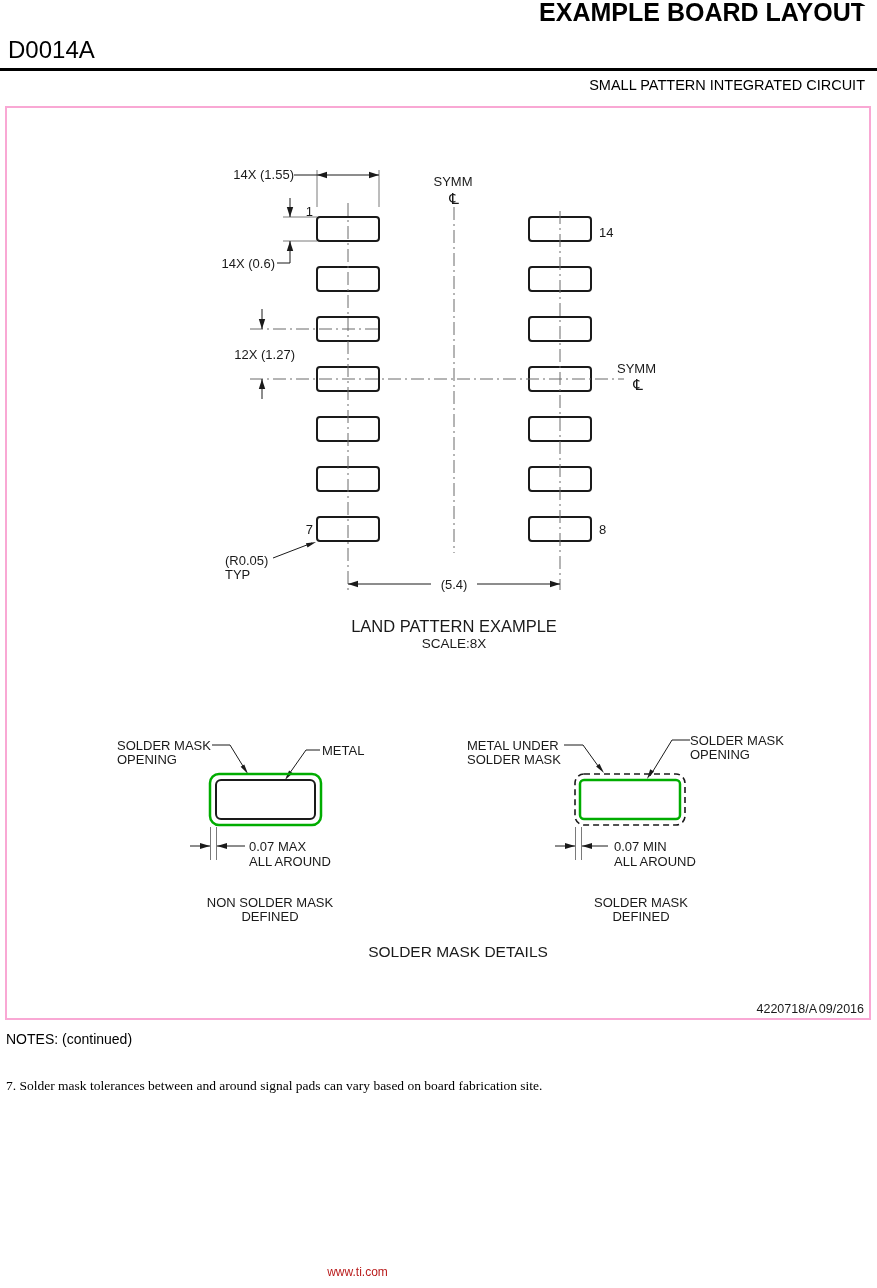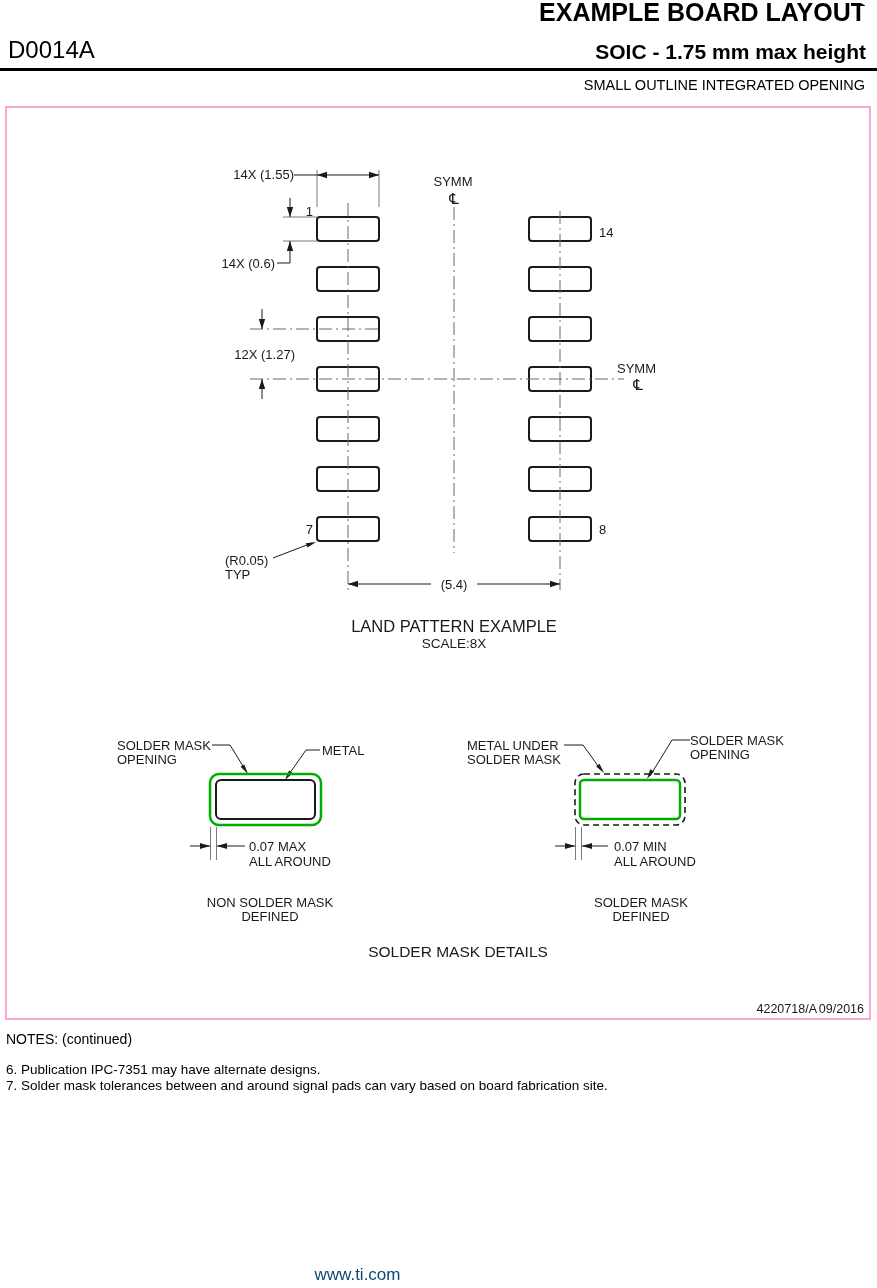--- a/index.html
+++ b/index.html
@@ -8,39 +8,38 @@
   .abs{position:absolute;}
   .hdr-title{top:-2px;right:11px;font-size:25px;font-weight:bold;letter-spacing:0;}
   .hdr-part{top:36px;left:8px;font-size:24px;font-weight:normal;}
   .hdr-sub{top:40px;right:11px;font-size:21px;font-weight:bold;}
   .hdr-rule{top:68px;left:0;width:877px;height:3px;background:#000;}
   .hdr-cat{top:77px;right:12px;font-size:14.5px;}
   .frame{top:106px;left:5px;width:866px;height:914px;border:2px solid #f9a8d4;box-sizing:border-box;}
   .frame svg{display:block;}
   .notes-head{top:1031px;left:6px;font-size:14px;}
   .note-1{top:1062px;left:6px;font-size:13.5px;}
-  .note-2{top:1078px;left:6px;font-size:13.5px;}
-  .footer-url{top:1265px;left:0;width:715px;text-align:center;font-size:17px;color:#0c4a6e;}
+  .note-2{top:1078px;left:6px;font-size:13.5px;font-family:Liberation Serif, serif;}
+  .footer-url{top:1265px;left:0;width:715px;text-align:center;font-size:12px;color:#b91c1c;}
   text{fill:#1a1a1a;font-family:"Liberation Sans",sans-serif;font-size:13px;}
   .t-big{font-size:16.5px;}
   .t-med{font-size:15.5px;}
   .t-scale{font-size:13.5px;}
   .t-doc{font-size:12.5px;}
   .cl-sym{font-size:15px;font-family:"DejaVu Sans",sans-serif;}
 </style>
 </head>
 <body>
 
 <div class="page">
 
   <div class="abs hdr-title">EXAMPLE BOARD LAYOUT</div>
   <div class="abs hdr-part">D0014A</div>
-  <div class="abs hdr-sub">SOIC - 1.75 mm max height</div>
   <div class="abs hdr-rule"></div>
-  <div class="abs hdr-cat">SMALL OUTLINE INTEGRATED OPENING</div>
+  <div class="abs hdr-cat">SMALL PATTERN INTEGRATED CIRCUIT</div>
 
   <div class="abs frame">
     <svg width="862" height="910" viewBox="0 0 862 910">
 
       <g id="pads">
           <rect x="310" y="109" width="62" height="24" rx="3" fill="#ffffff" stroke="#1a1a1a" stroke-width="2"></rect>
           <rect x="310" y="159" width="62" height="24" rx="3" fill="#ffffff" stroke="#1a1a1a" stroke-width="2"></rect>
           <rect x="310" y="209" width="62" height="24" rx="3" fill="#ffffff" stroke="#1a1a1a" stroke-width="2"></rect>
           <rect x="310" y="259" width="62" height="24" rx="3" fill="#ffffff" stroke="#1a1a1a" stroke-width="2"></rect>
           <rect x="310" y="309" width="62" height="24" rx="3" fill="#ffffff" stroke="#1a1a1a" stroke-width="2"></rect>
@@ -157,19 +156,18 @@
       <text x="634" y="799" text-anchor="middle">SOLDER MASK</text>
       <text x="634" y="813" text-anchor="middle">DEFINED</text>
 
       <text class="t-med" x="451" y="849" text-anchor="middle">SOLDER MASK DETAILS</text>
       <text class="t-doc" x="810" y="905" text-anchor="end">4220718/A</text>
       <text class="t-doc" x="857" y="905" text-anchor="end">09/2016</text>
     </svg>
   </div>
 
   <div class="abs notes-head">NOTES: (continued)</div>
-  <div class="abs note-1">6. Publication IPC-7351 may have alternate designs.</div>
   <div class="abs note-2">7. Solder mask tolerances between and around signal pads can vary based on board fabrication site.</div>
 
   <div class="abs footer-url">
     <span>www.ti.com</span>
   </div>
 </div>
 
 </body></html>

